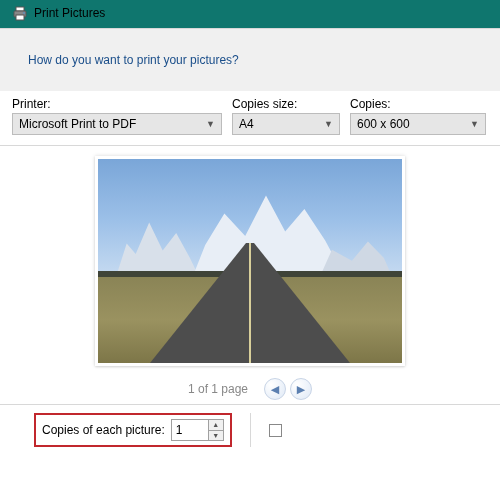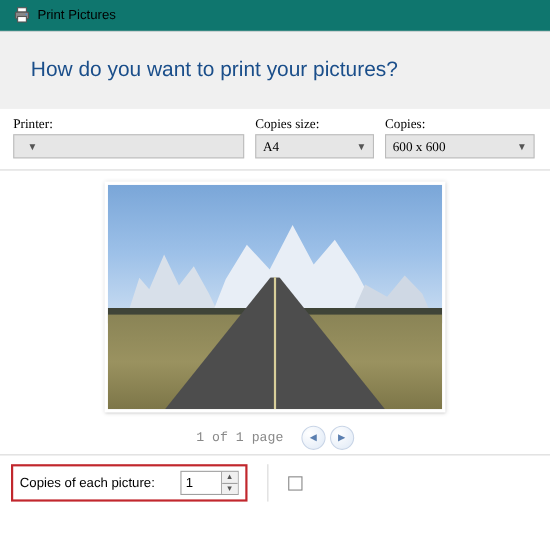--- a/index.html
+++ b/index.html
@@ -19,29 +19,28 @@
     border-bottom: 1px solid #d8d8d8;
     background: #0f766e;
   }
   .titlebar .icon { width: 16px; height: 16px; margin-right: 6px; }
   .heading-area {
     background: #f0f0f0;
     padding: 24px 14px 24px 28px;
   }
   .heading {
     color: #1a4e8a;
-    font-size: 19px;
+    font-size: 12px;
     font-weight: 400;
   }
   .options-row {
     display: flex;
     padding: 6px 12px 10px 12px;
     gap: 10px;
     border-bottom: 1px solid #d8d8d8;
-    font-family: Liberation Serif, serif;
   }
   .field { display: flex; flex-direction: column; }
   .field-label { margin-bottom: 2px; }
   .select {
     display: flex;
     align-items: center;
     justify-content: space-between;
     height: 22px;
     background: #e6e6e6;
     border: 1px solid #bcbcbc;
@@ -79,41 +78,42 @@
     clip-path: polygon(49% 0, 51% 0, 75% 100%, 25% 100%);
   }
   .road-line { position:absolute; left:50%; bottom:0; width:2px; height:120px; background:#d8cf9a; transform:translateX(-50%); }
   .mountains { position:absolute; left:0; right:0; top:34%; height:28%; }
   .mtn { position:absolute; bottom:0; }
   .mtn1 { left:5%; width:90px; height:70px; background:#d8e0ea; clip-path: polygon(0 100%,15% 40%,25% 55%,40% 10%,55% 50%,70% 25%,85% 60%,100% 100%); }
   .mtn2 { left:30%; width:160px; height:90px; background:#e8eef6; clip-path: polygon(0 100%,10% 55%,22% 20%,35% 45%,48% 0,60% 40%,72% 15%,85% 50%,100% 100%); }
   .mtn3 { right:2%; width:80px; height:55px; background:#cfd8e4; clip-path: polygon(0 100%,20% 35%,45% 55%,65% 20%,85% 50%,100% 100%); }
   .darkbase { position:absolute; left:0; right:0; top:55%; height:7%; background:#3f4438; }
 
-  .pager-row { display:flex; align-items:center; gap:16px; color:#888; margin-top:2px;font-family:Liberation Mono, monospace; }
+  .pager-row { display:flex; align-items:center; gap:16px; color:#888; margin-top:2px; }
   .nav-btns { display:flex; gap:4px; }
   .circ-btn {
     width:22px; height:22px; border-radius:50%;
     border:1px solid #c8d4e6;
     background: radial-gradient(circle at 30% 30%, #fff, #dfe9f6);
     display:flex; align-items:center; justify-content:center;
     color:#5b7fb0; font-size:11px;
   }
 
   .bottom-row {
     display:flex;
     align-items:center;
     border-top: 1px solid #d8d8d8;
     padding: 8px 10px;
     gap: 18px;
   }
   .copies-group {
-    display:flex; align-items:center; gap:23px;
+    display:flex; align-items:center; gap:6px;
     border: 2px solid #c1272d;
     padding: 4px 6px;
+    margin-left: 24px;
   }
   .num-input {
     display:flex; align-items:stretch;
     border:1px solid #a0a0a0;
     height:22px;
     background:#fff;
   }
   .num-input .val { width:36px; display:flex; align-items:center; padding:0 4px; }
   .spinners { display:flex; flex-direction:column; border-left:1px solid #a0a0a0; }
   .spin { width:14px; flex:1; display:flex; align-items:center; justify-content:center; font-size:7px; background:#f0f0f0; color:#555; }
@@ -138,20 +138,21 @@
 </div>
 
 <div class="heading-area">
   <div class="heading">How do you want to print your pictures?</div>
 </div>
 
 <div class="options-row">
   <div class="field f-printer">
     <span class="field-label">Printer:</span>
     <div class="select">
+      <span>Microsoft Print to PDF</span>
       <span class="chev">▼</span>
     </div>
   </div>
   <div class="field f-paper">
     <span class="field-label">Copies size:</span>
     <div class="select">
       <span>A4</span>
       <span class="chev">▼</span>
     </div>
   </div>

